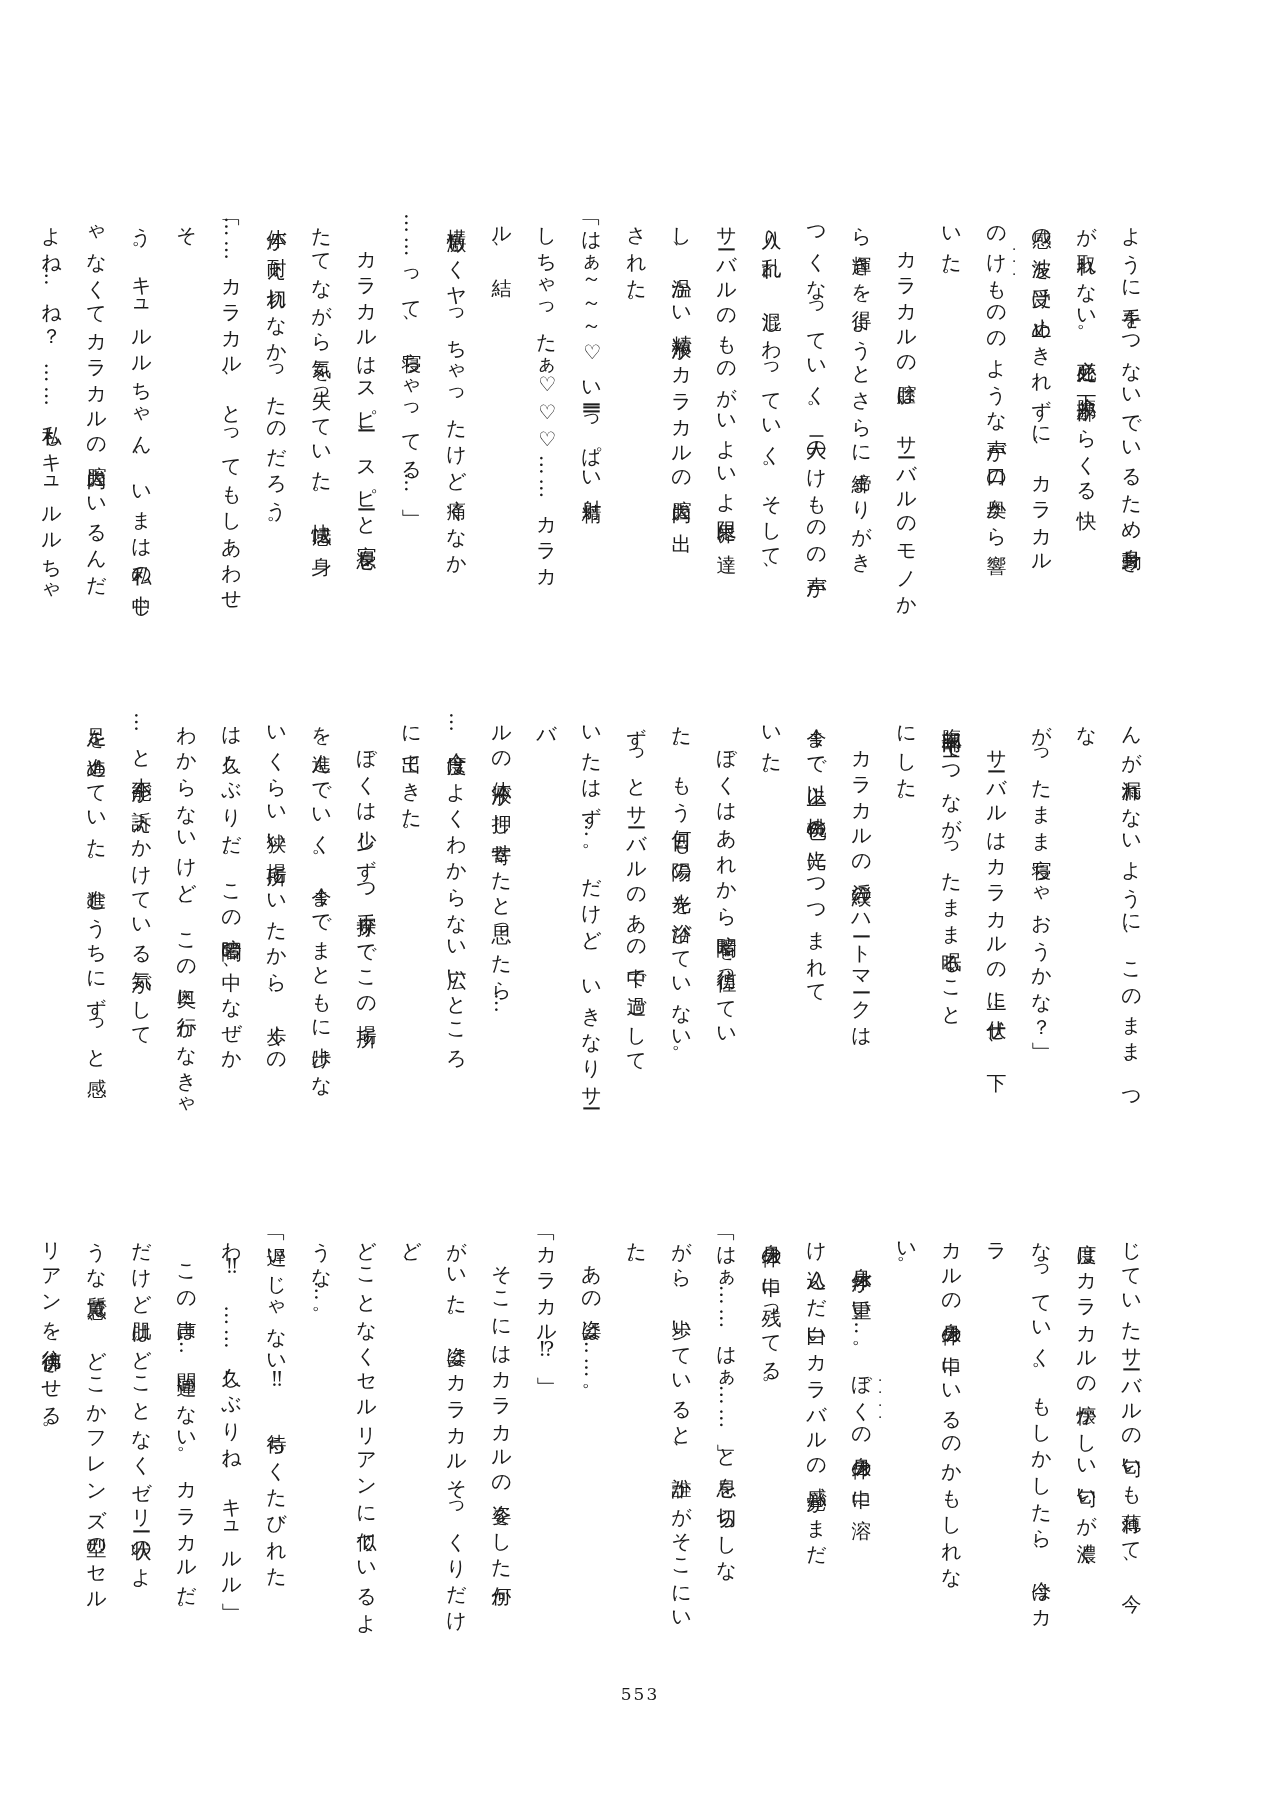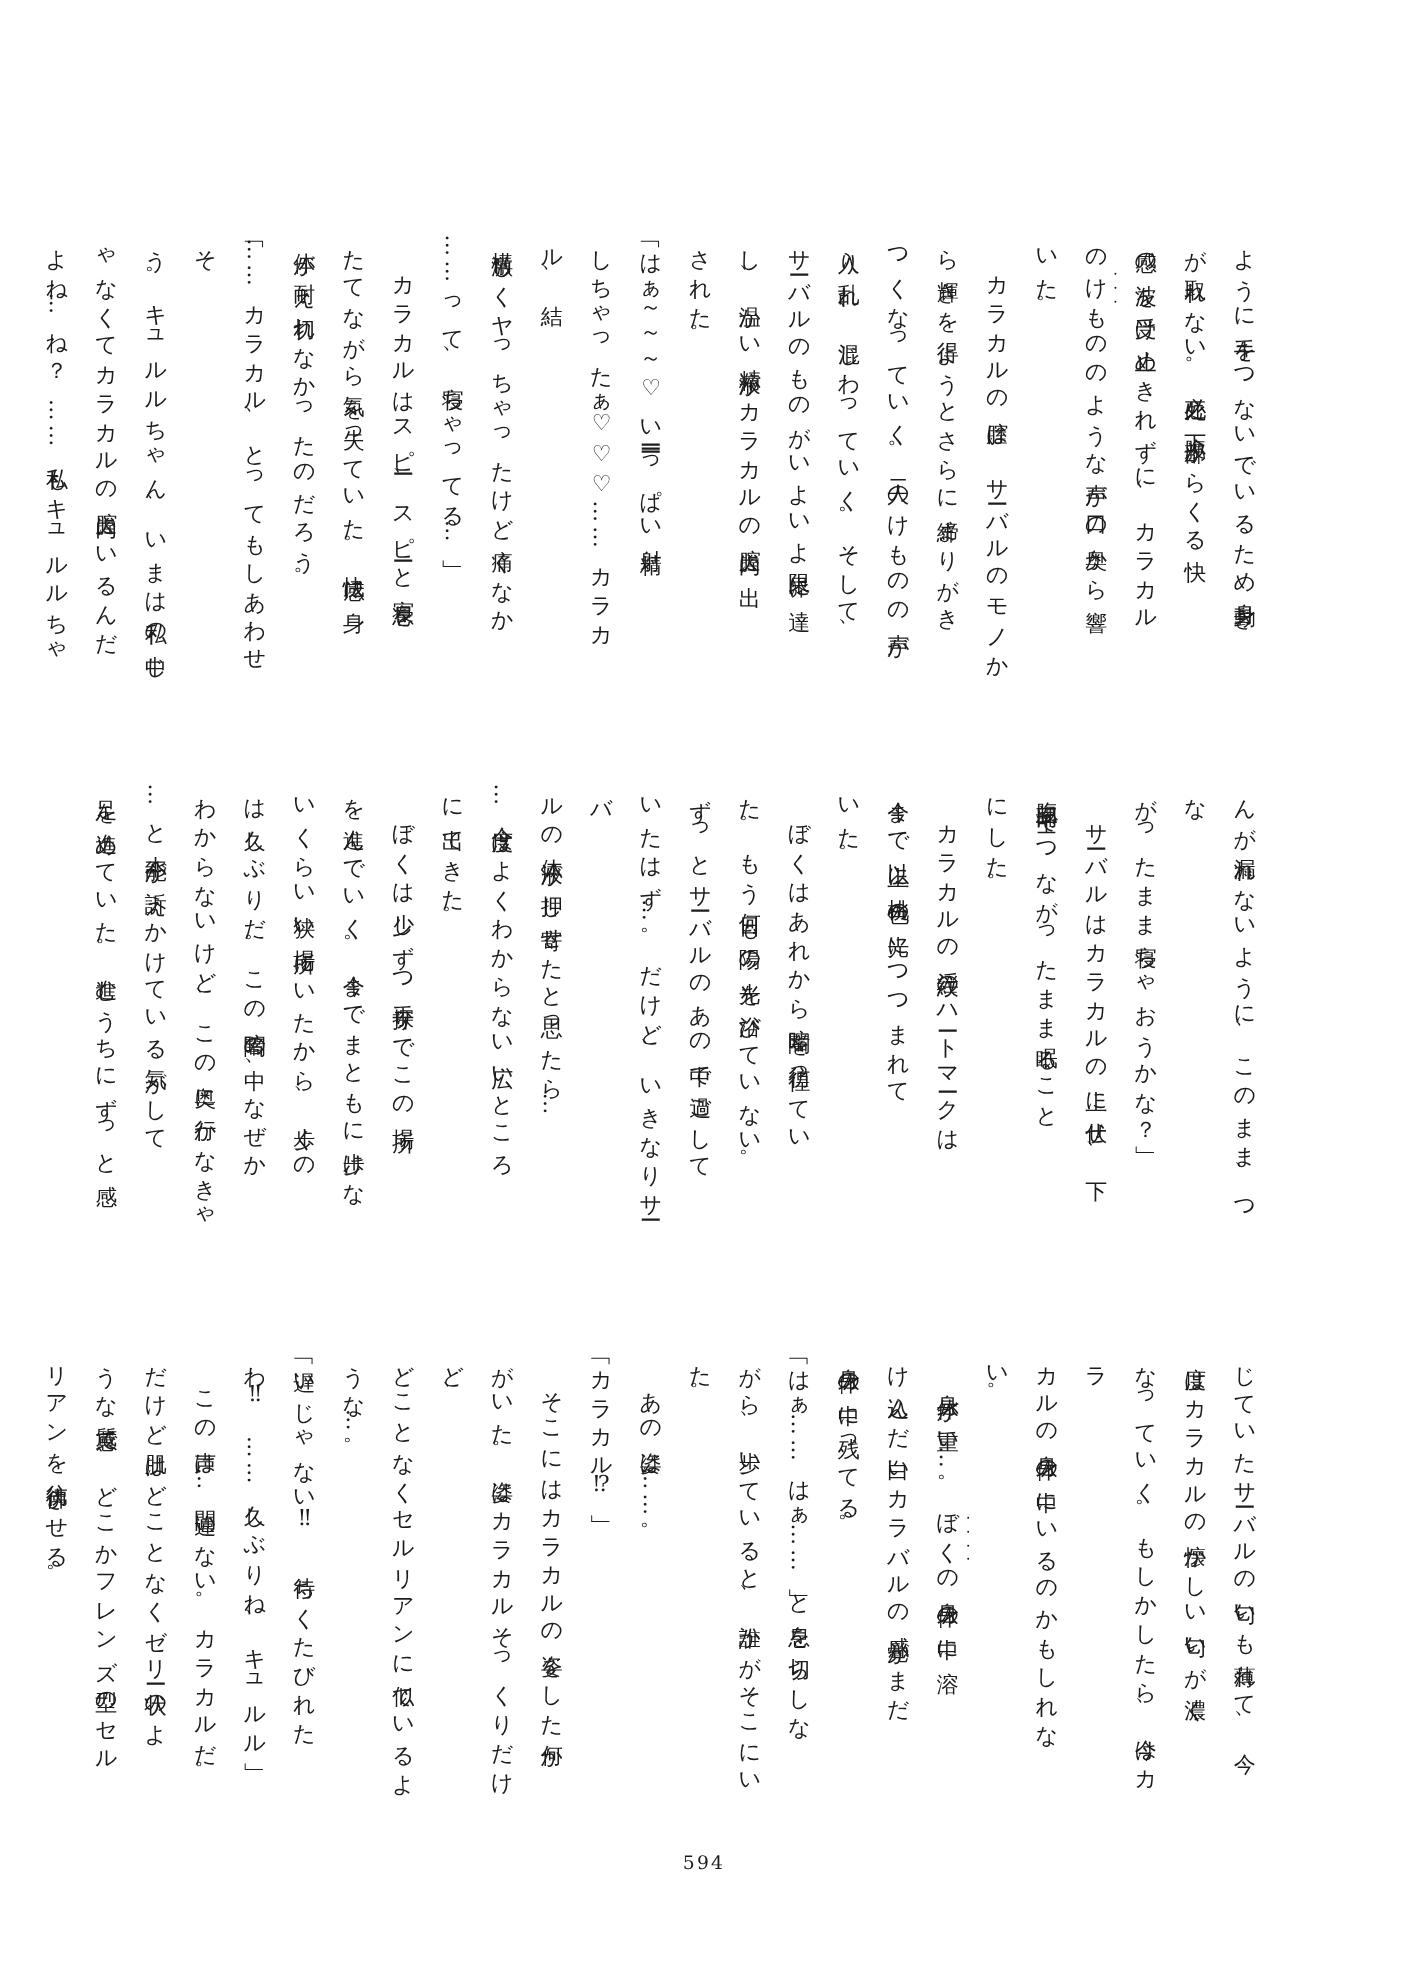--- a/index.html
+++ b/index.html
@@ -127,15 +127,15 @@
 わ‼　……久しぶりね、キュルル」
 　この声は…間違いない。カラカルだ。
 だけど肌はどことなくゼリー状のよ
 うな質感で、どこかフレンズ型のセル
 リアンを彷彿させる。</div>
 
   <div class="emphasis e1">・・・</div>
 
   <div class="emphasis e2">・・・・</div>
 
-  <div class="page-number">594</div>
+  <div class="page-number">553</div>
 
 </div>
 
 </body></html>

